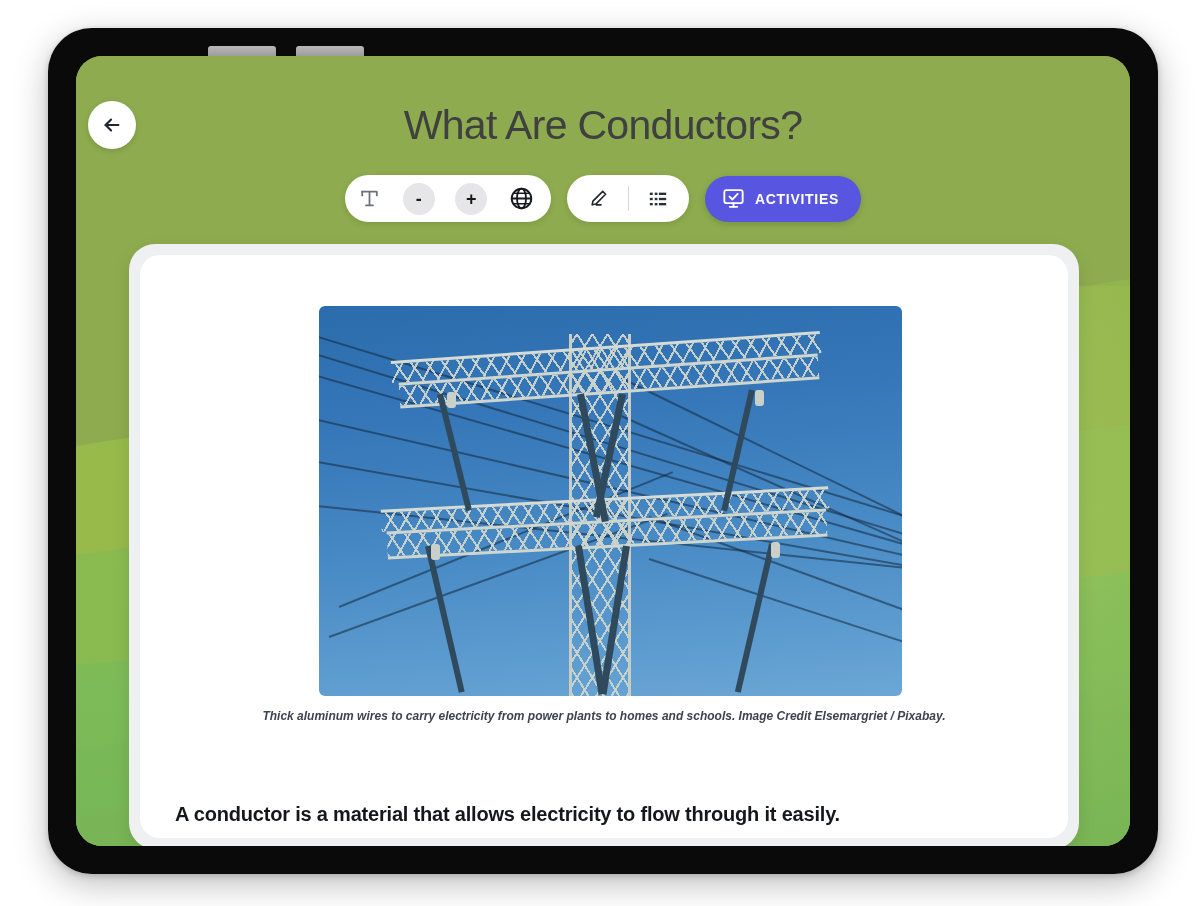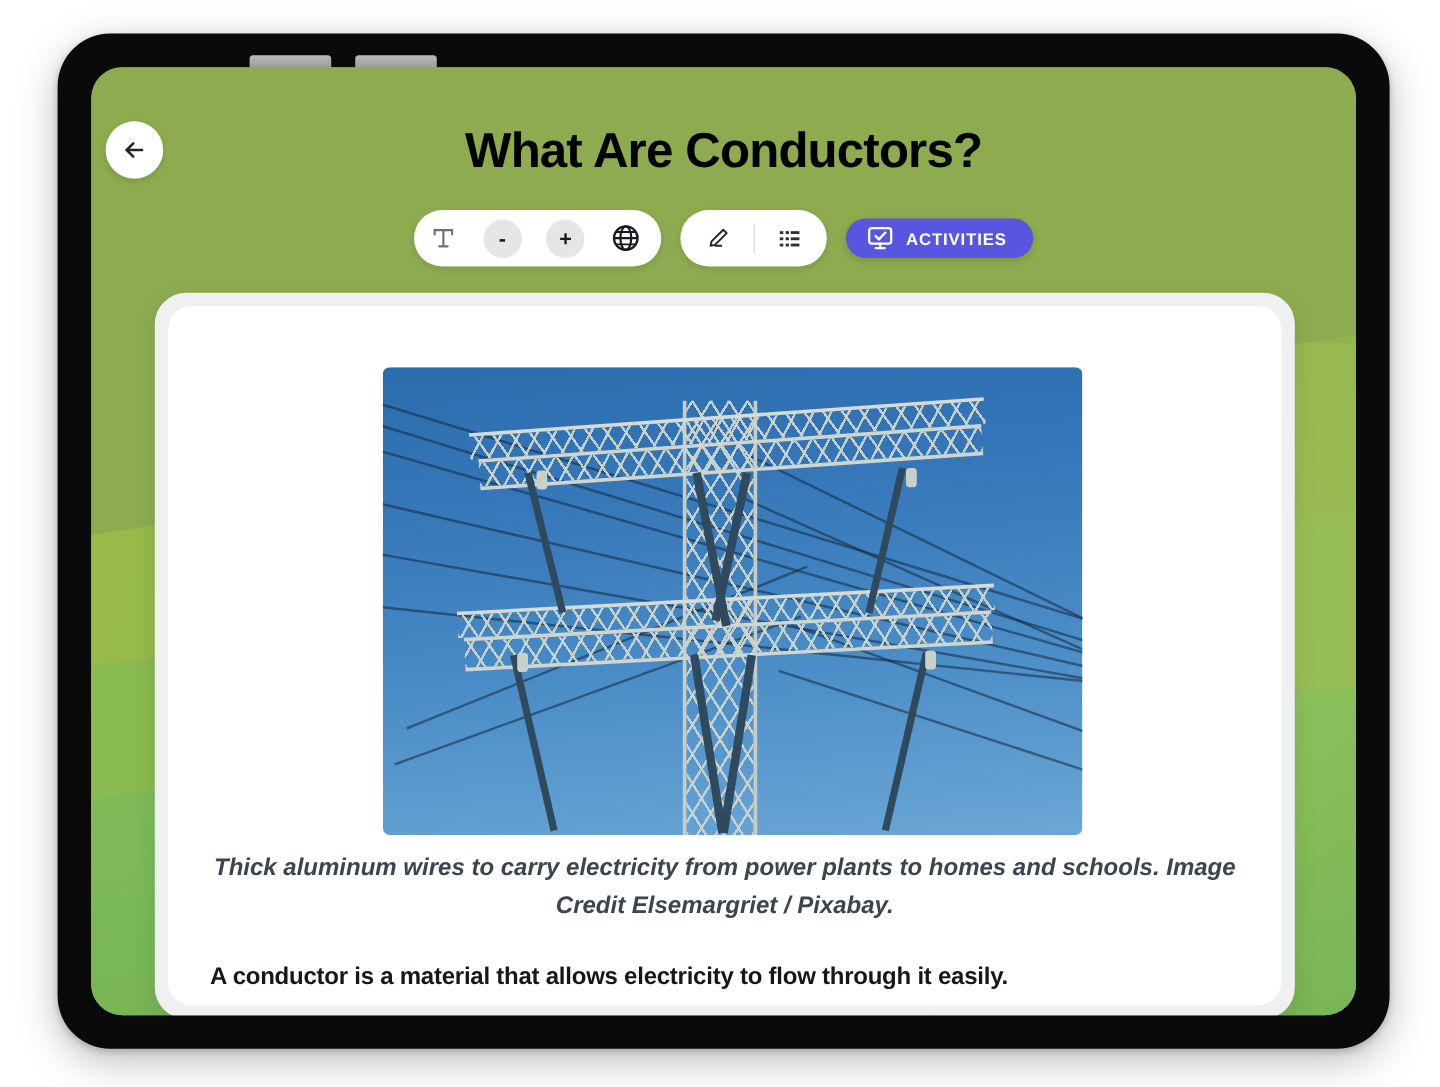--- a/index.html
+++ b/index.html
@@ -74,23 +74,23 @@
     border-radius: 50%;
     display: flex; align-items: center; justify-content: center;
     box-shadow: 0 2px 6px rgba(0,0,0,0.14);
     cursor: pointer;
     z-index: 6;
   }
   #page-title {
     position: absolute; left: 0; right: 0; top: 46px;
     text-align: center;
     font-size: 41px;
-    font-weight: 700;
+    font-weight: 400;
     letter-spacing: -0.7px;
-    color: #000000;
+    color: #404040;
     z-index: 5;
   }
 
   
   #toolbar-row {
     position: absolute;
     left: 0; right: 0; top: 119px;
     display: flex;
     justify-content: center;
     align-items: center;
@@ -112,21 +112,21 @@
     border-radius: 50%;
     background: #e6e6e8;
     display: flex; align-items: center; justify-content: center;
     font-size: 18px; font-weight: 700; color: #15181c;
     cursor: pointer;
     line-height: 1;
   }
   #edit-toolbar { padding: 0 20px; gap: 18px; }
   .divider-v { width: 1px; height: 25px; background: #d6d7da; }
   #activities-button {
-    height: 33px;
+    height: 46px;
     border-radius: 26px;
     background: #5855e0;
     display: flex; align-items: center;
     gap: 9px;
     padding: 0 22px 0 16px;
     cursor: pointer;
     box-shadow: 0 2px 7px rgba(0,0,0,0.16);
   }
   #activities-label {
     color: #ffffff;
@@ -184,21 +184,21 @@
   .strut {
     position: absolute;
     background: #2f4a5c;
     transform-origin: top center;
   }
 
   #image-caption {
     position: absolute;
     left: 34px; right: 34px; top: 452px;
     text-align: center;
-    font-size: 20px;
+    font-size: 12px;
     font-style: italic;
     font-weight: 700;
     color: #3c4450;
     line-height: 1.6;
   }
   .body-paragraph {
     position: absolute;
     left: 35px; right: 35px;
     font-size: 20px;
     font-weight: 700;

